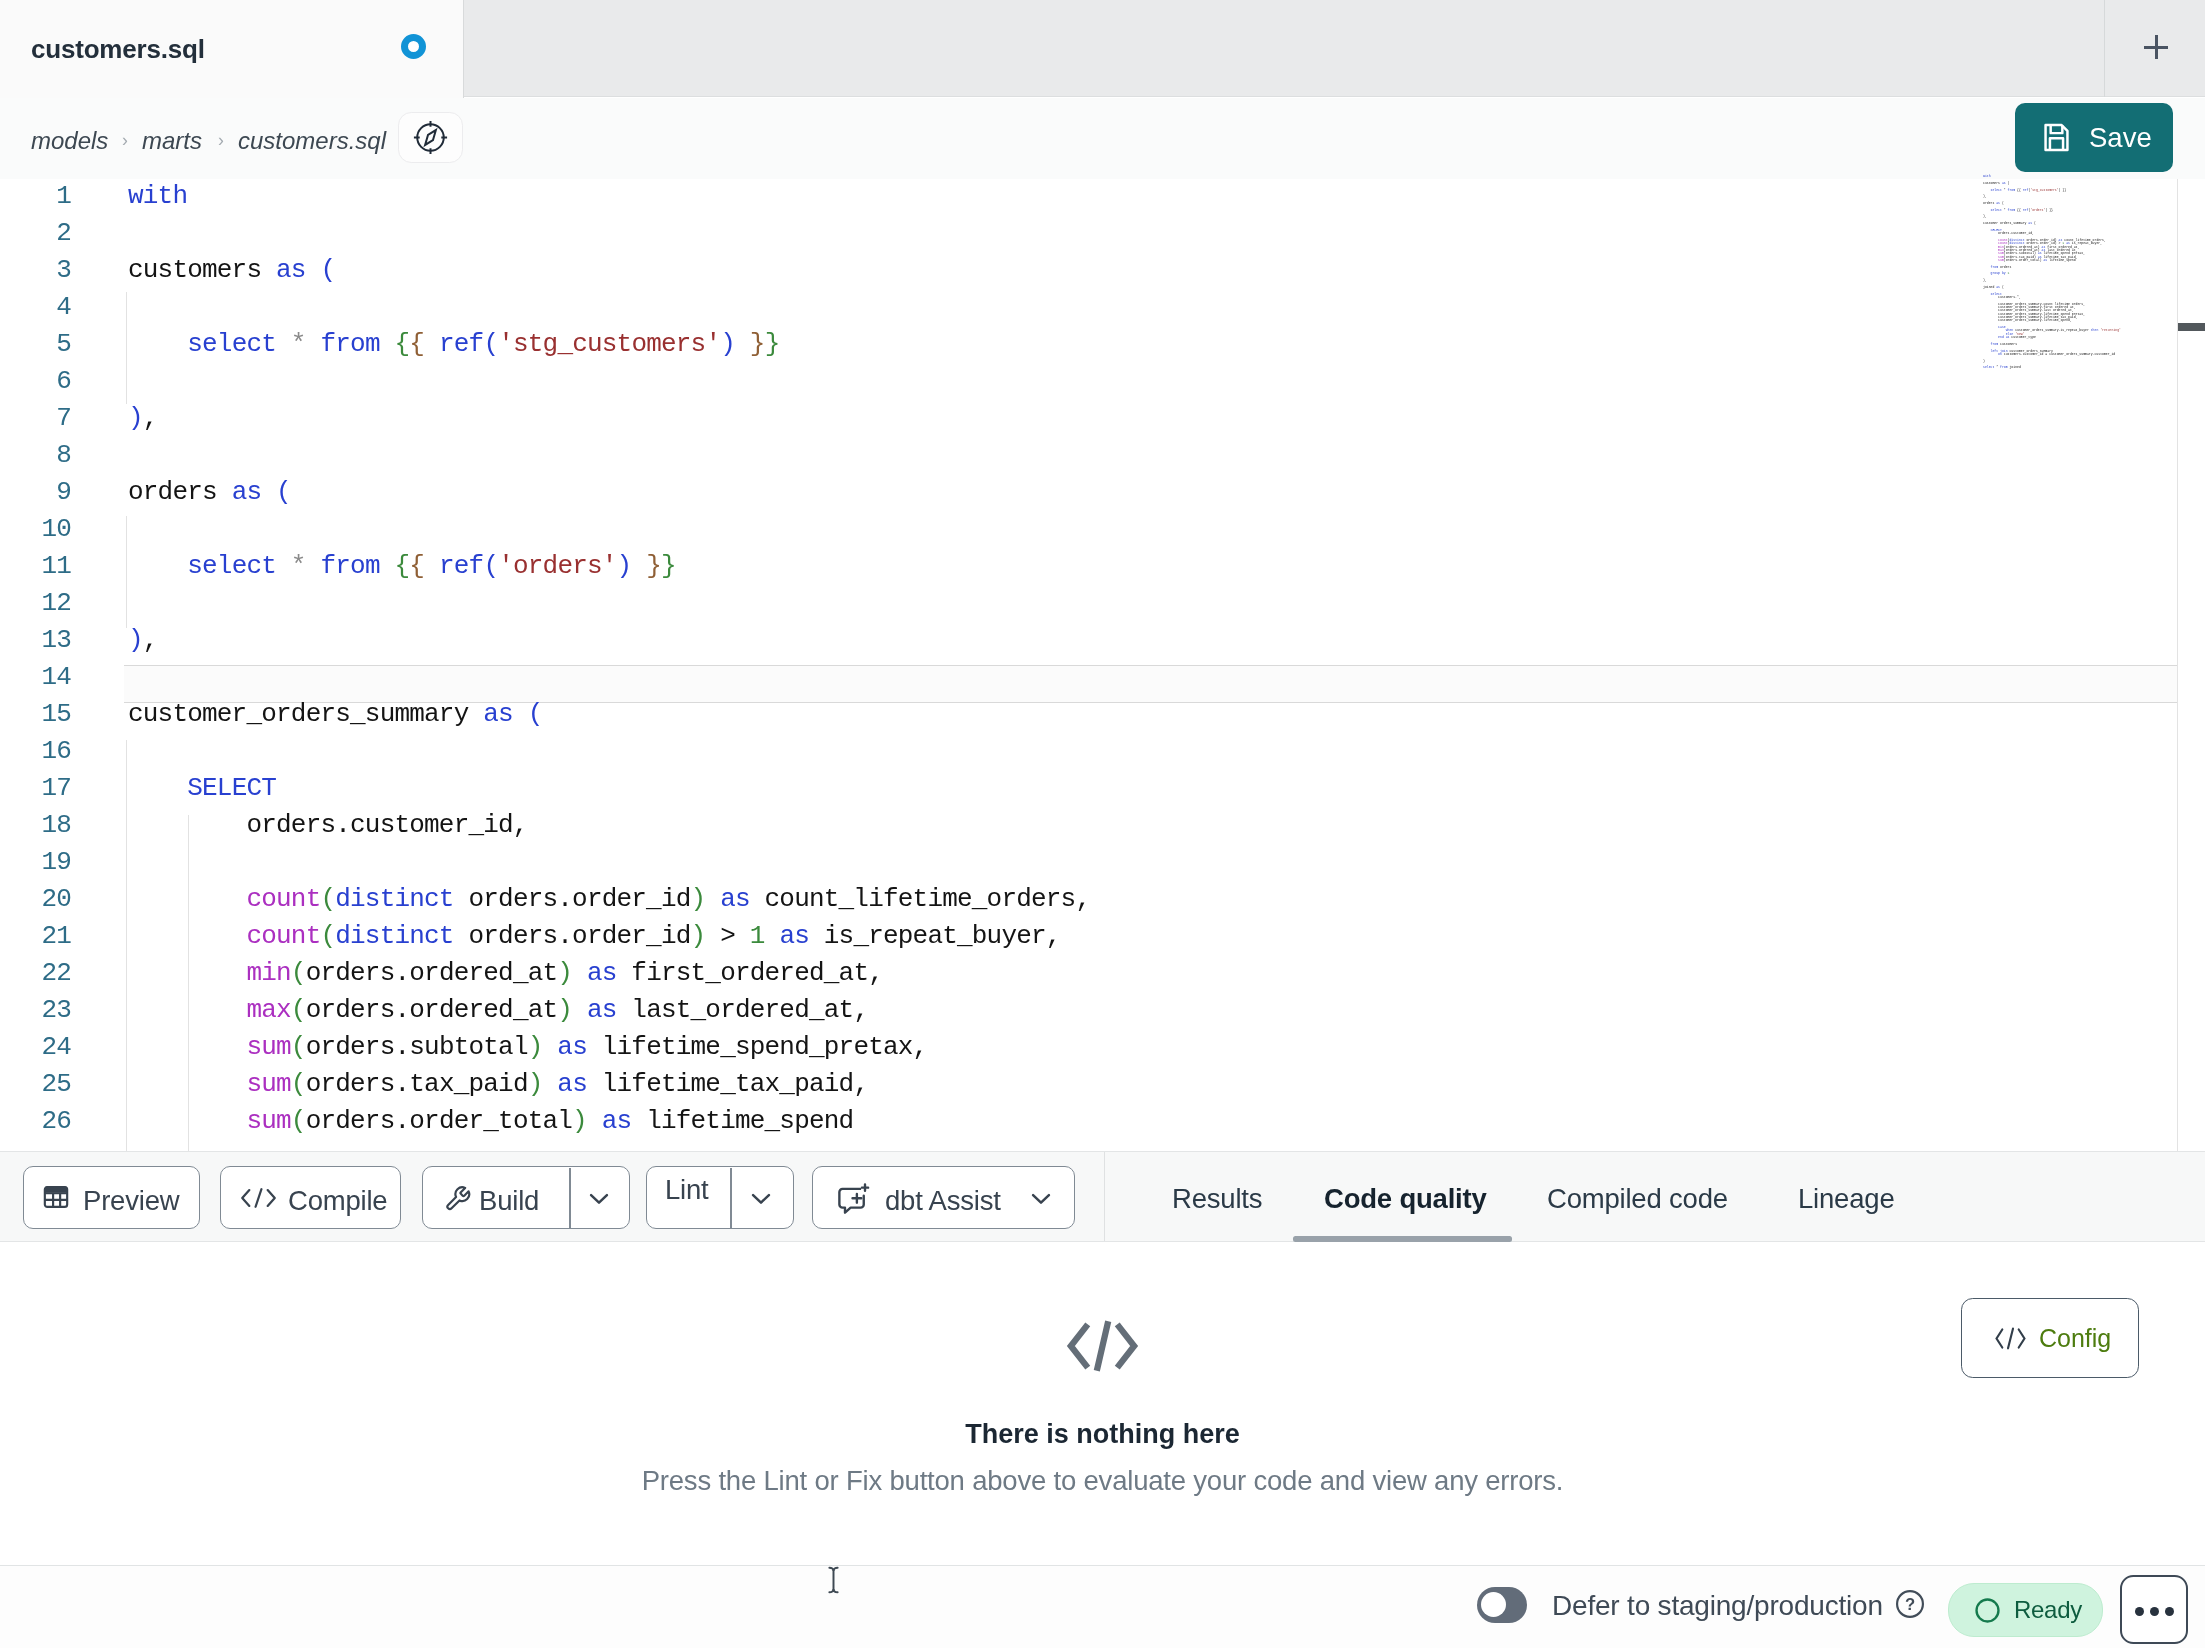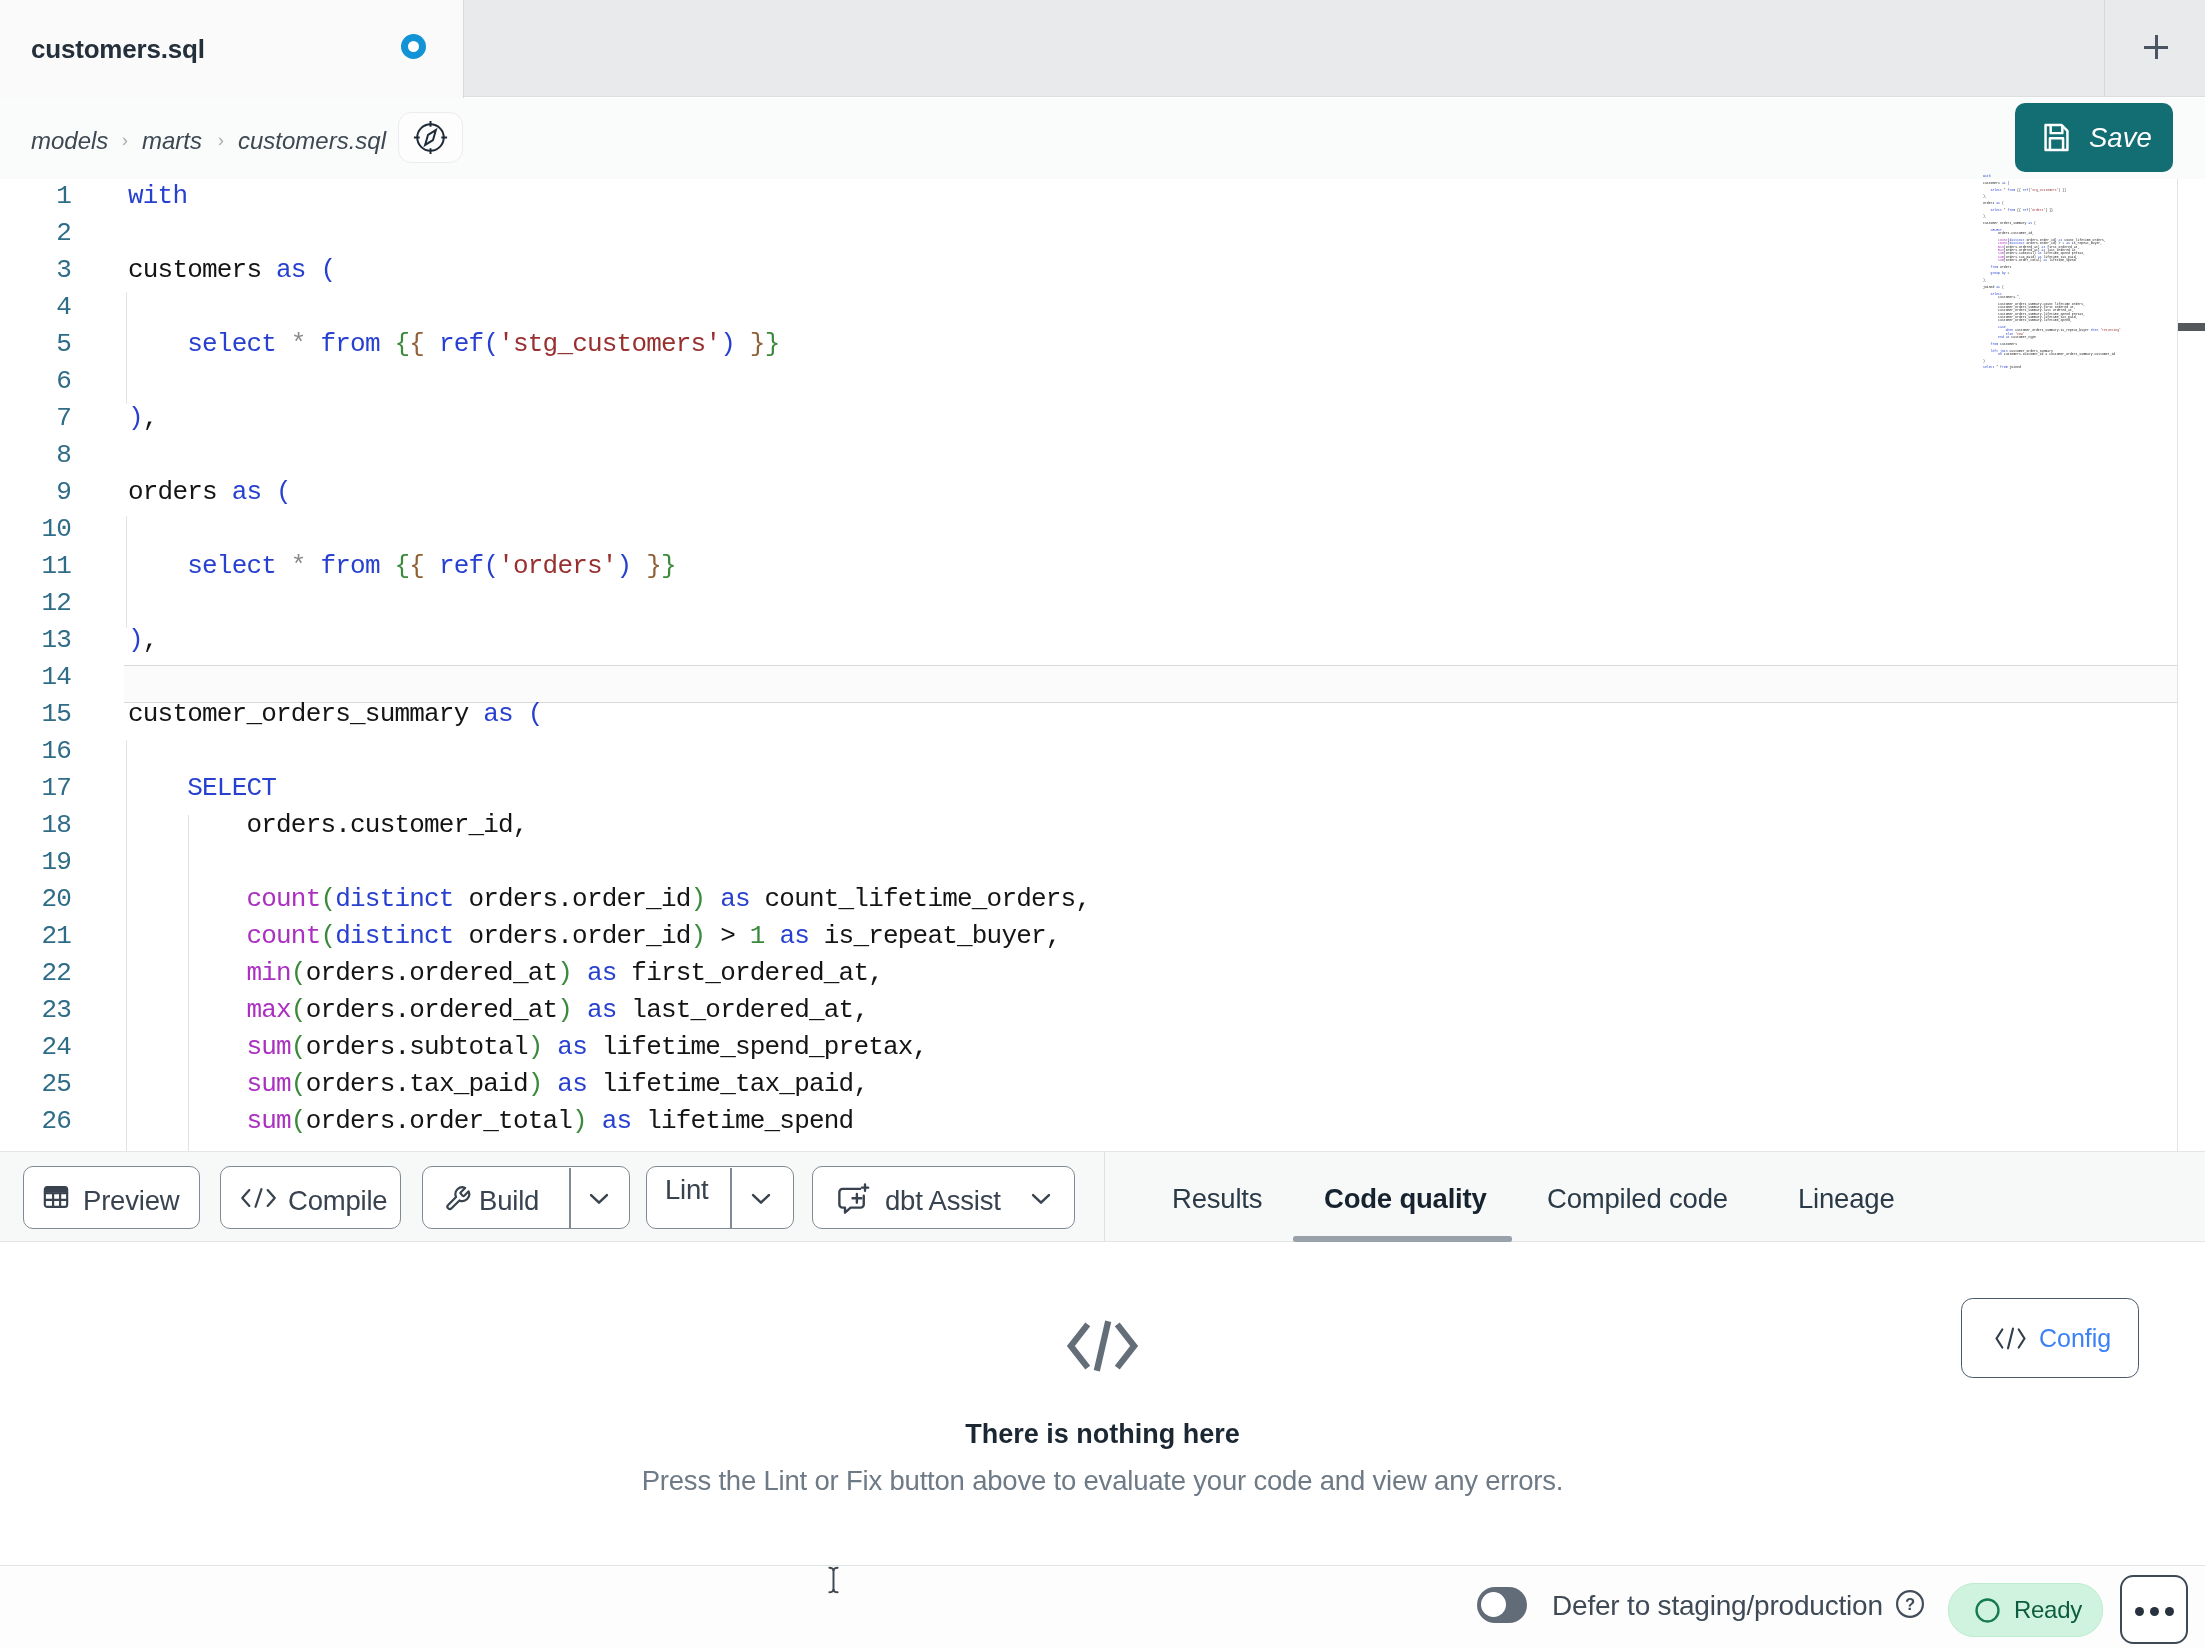--- a/index.html
+++ b/index.html
@@ -14,21 +14,21 @@
   #bluedot { left:401px; top:34px; width:25px; height:25px; border-radius:50%; border:7px solid #1193d6; background:#fff; }
   #tabsep2 { left:2104px; top:0; width:0.8px; height:97px; background:#d6d9da; }
   .plus-h { left:2144px; top:46px; width:24px; height:2.5px; background:#4a5462; }
   .plus-v { left:2155px; top:35px; width:2.5px; height:24px; background:#4a5462; }
 
   
   #crumbrow { left:0; top:98px; width:2205px; height:82px; background:#fafbfb; }
   .crumb { top:127px; font-size:24px; color:#3d4852;font-style:italic; }
   .chev { top:130px; font-size:17.5px; color:#a4abb1; }
   #compassbtn { left:398px; top:112px; width:65px; height:51px; background:#fdfdfd; border:0.8px solid #ececee; border-radius:13.3px; }
-  #savebtn { left:2015px; top:103px; width:158px; height:69px; background:#136e74; border-radius:10px; color:#fff;font-style:italic; }
+  #savebtn { left:2015px; top:103px; width:158px; height:69px; background:#136e74; border-radius:10px; color:#fff; }
   #savetxt { left:74px; top:19px; font-size:27.5px; color:#fff; }
 
   
   #editor { left:0; top:179px; width:2205px; height:972px; background:#fff; overflow:hidden; }
   pre { font-family:"Liberation Mono", monospace; }
   #gutter { left:0; top:-0.8px; width:71px; text-align:right; font-size:26px; letter-spacing:-0.8px; line-height:37px; color:#2e6c87; }
   #code { left:128px; top:-0.8px; letter-spacing:-0.8px; font-size:26px; line-height:37px; color:#141414; }
   .k { color:#2840d0; }
   .p1 { color:#2840d0; }
   .p2 { color:#3b8a3c; }
@@ -292,21 +292,21 @@
     <div class="abs" id="emptytitle">There is nothing here</div>
     <div class="abs" id="emptydesc">Press the Lint or Fix button above to evaluate your code and view any errors.</div>
     <div class="abs" id="configbtn">
       <svg style="position:absolute;left:32px;top:27.5px" width="33" height="23" viewBox="0 0 40 28">
         <g fill="none" stroke="#323e4a" stroke-width="2.6" stroke-linecap="round">
           <path d="M10 3 L3 14 L10 25"></path>
           <path d="M30 3 L37 14 L30 25"></path>
           <path d="M23 2 L17 26"></path>
         </g>
       </svg>
-      <div style="position:absolute;left:77px;top:25px;font-size:25px;color:#3b82f6;">Config</div>
+      <div style="position:absolute;left:77px;top:25px;font-size:25px;color:#4d7c0f;">Config</div>
     </div>
   </div>
 
   <div class="abs" id="statusbar">
     <svg class="abs" style="left:826px; top:0px;" width="15" height="28" viewBox="0 0 18 34">
       <g fill="none" stroke="#3f4a54" stroke-width="2.4" stroke-linecap="round">
         <path d="M4 2 c3 0 5 1.2 5 4 c0 -2.8 2 -4 5 -4"></path>
         <path d="M9 4.5 v25"></path>
         <path d="M4 32 c3 0 5 -1.2 5 -4 c0 2.8 2 4 5 4"></path>
       </g>

